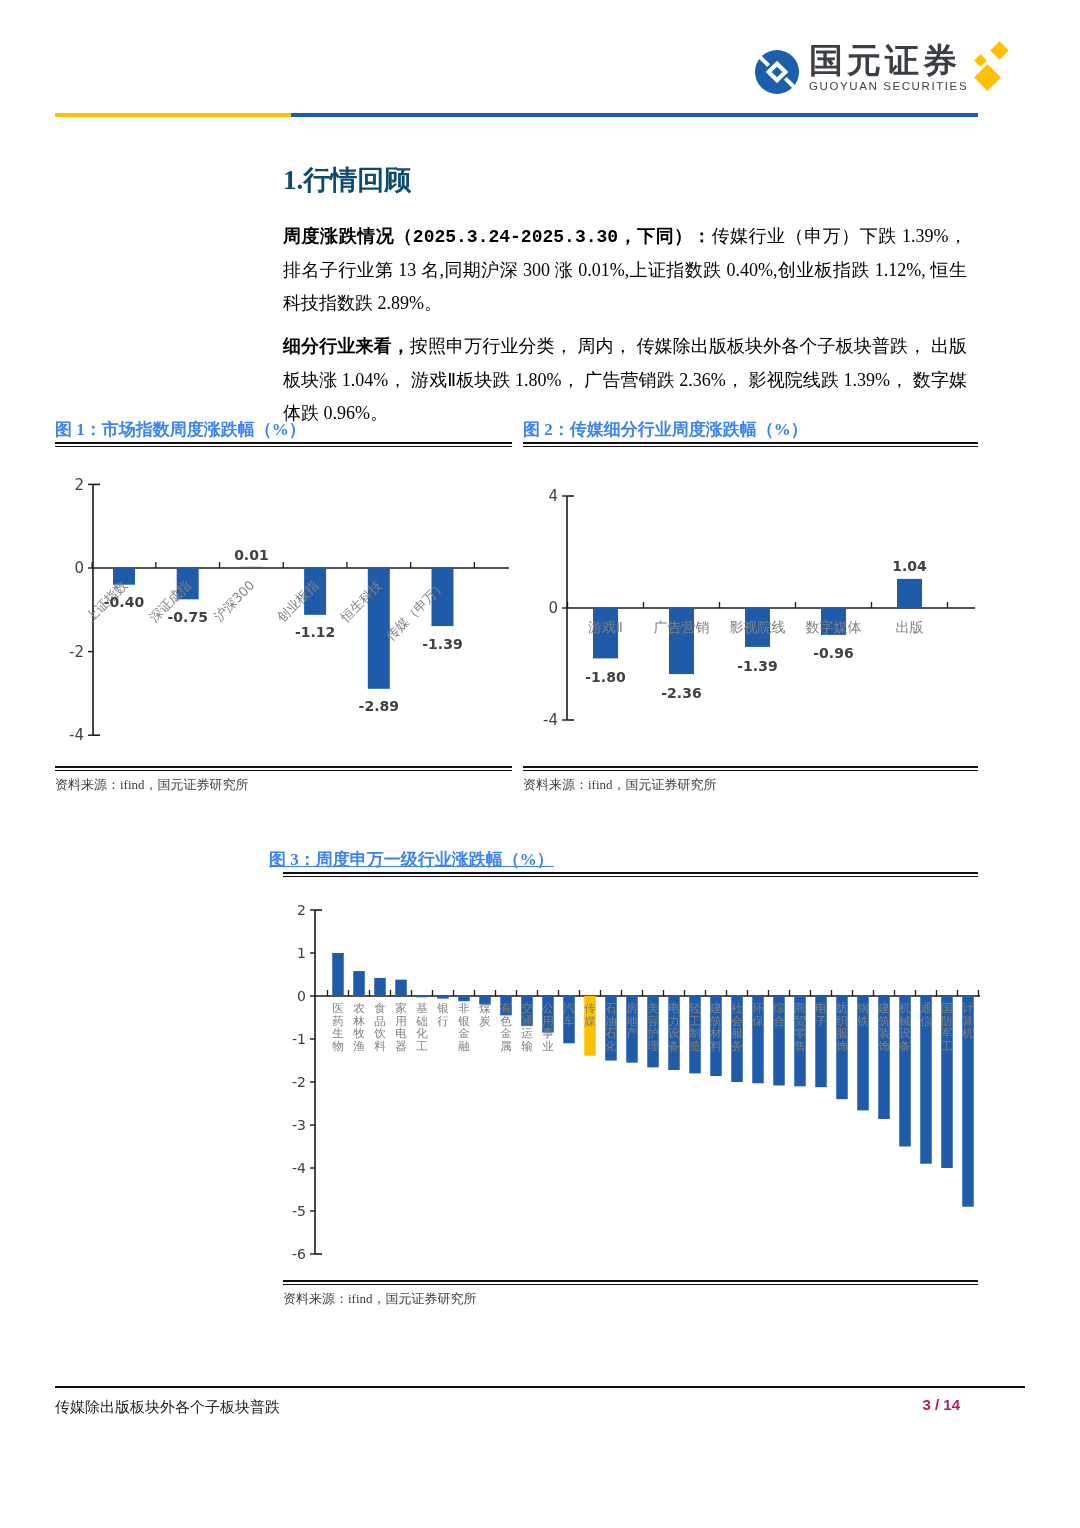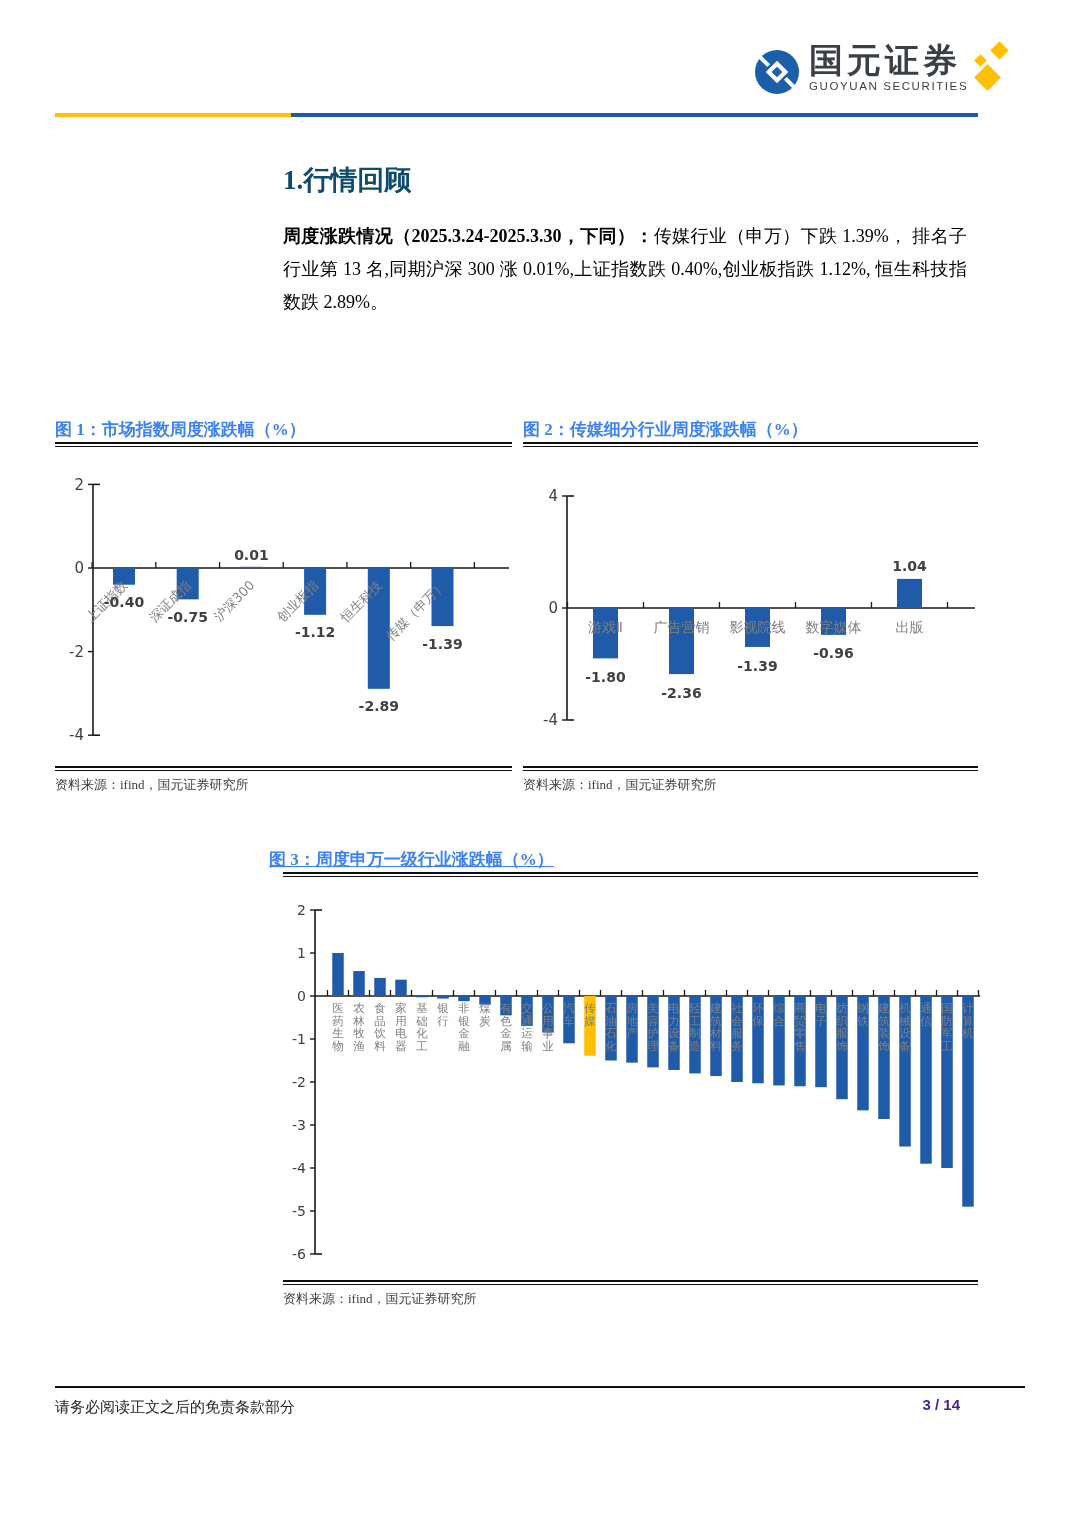--- a/index.html
+++ b/index.html
@@ -22,39 +22,39 @@
 
   .top-rule{position:absolute;left:55px;top:113px;width:923px;height:4px;display:flex;}
   .top-rule .seg-yellow{width:236px;height:4px;background:#FFC000;}
   .top-rule .seg-blue{flex:1;height:4px;background:#1F5BA8;}
 
   
   .section-title{position:absolute;left:283px;top:162px;font-size:27px;font-weight:700;
                  color:#0c4a6e;margin:0;}
   .para{position:absolute;left:283px;width:684px;font-size:18px;line-height:33px;
         text-align:justify;margin:0;}
-  .para b{font-weight:700;}
+  .para b{font-weight:700;font-family:Liberation Mono, monospace;}
   #para1{top:220px;}
   #para2{top:330px;}
 
   
   .fig-caption{position:absolute;font-size:17px;font-weight:700;color:#3b82f6;
                white-space:nowrap;}
   .rule2{position:absolute;height:2px;border-top:2.5px solid #101014;
          border-bottom:1.2px solid #101014;}
   .fig-source{position:absolute;font-size:13px;color:#404040;}
   .chart-box{position:absolute;}
   svg text{font-family:"DejaVu Sans","Liberation Sans",sans-serif;}
 
   
   .footer-rule{position:absolute;left:55px;top:1386px;width:970px;height:2px;
                border-top:2.5px solid #101014;}
   .footer-left{position:absolute;left:55px;top:1398px;font-size:15px;color:#222;}
   .footer-right{position:absolute;right:120px;top:1396px;font-size:15px;font-weight:700;
-                color:#4c1d95;font-family:"Liberation Sans",sans-serif;}
+                color:#be185d;font-family:"Liberation Sans",sans-serif;}
 </style>
 </head>
 <body>
 
 <div class="page">
 
   <div class="logo">
     <div class="logo-icon">
       <svg viewBox="0 0 48 48" width="48" height="48">
         <circle cx="24" cy="24" r="22" fill="#1B5EA9"></circle>
@@ -77,20 +77,21 @@
 
   <div class="top-rule">
     <div class="seg-yellow"></div>
     <div class="seg-blue"></div>
   </div>
 
   <h1 class="section-title">1.行情回顾</h1>
 
   <p class="para" id="para1"><b>周度涨跌情况（2025.3.24-2025.3.30，下同）：</b><span>传媒行业（申万）下跌 1.39%， 排名子行业第 13 名,同期沪深 300 涨 0.01%,上证指数跌 0.40%,创业板指跌 1.12%, 恒生科技指数跌 2.89%。</span></p>
 
+  <p class="para" id="para2"><b>细分行业来看，</b><span>按照申万行业分类， 周内， 传媒除出版板块外各个子板块普跌， 出版板块涨 1.04%， 游戏Ⅱ板块跌 1.80%， 广告营销跌 2.36%， 影视院线跌 1.39%， 数字媒体跌 0.96%。</span></p>
 
   <div class="fig-caption" style="left:55px;top:418px;">图 1：市场指数周度涨跌幅（%）</div>
   <div class="rule2" style="left:55px;top:442px;width:457px;"></div>
   <div class="chart-box" style="left:55px;top:448px;">
     <svg id="chart-0" width="457" height="318">
         <line x1="38" y1="36.400000000000006" x2="38" y2="287.2" stroke="#1a1a1a" stroke-width="1.6"></line>
         <line x1="38" y1="36.400000000000006" x2="45" y2="36.400000000000006" stroke="#1a1a1a" stroke-width="1.6"></line>
         <line x1="38" y1="287.2" x2="45" y2="287.2" stroke="#1a1a1a" stroke-width="1.6"></line>
         <line x1="33" y1="36.400000000000006" x2="38" y2="36.400000000000006" stroke="#1a1a1a" stroke-width="1.4"></line>
         <text x="29" y="41.650000000000006" text-anchor="end" font-size="15" fill="#404040">2</text>
@@ -290,16 +291,16 @@
         <text x="622" y="134" text-anchor="middle" font-size="11.5" fill="#808080"><tspan x="622" dy="0">机</tspan><tspan x="622" dy="12.5">械</tspan><tspan x="622" dy="12.5">设</tspan><tspan x="622" dy="12.5">备</tspan></text>
         <text x="643" y="134" text-anchor="middle" font-size="11.5" fill="#808080"><tspan x="643" dy="0">通</tspan><tspan x="643" dy="12.5">信</tspan></text>
         <text x="664" y="134" text-anchor="middle" font-size="11.5" fill="#808080"><tspan x="664" dy="0">国</tspan><tspan x="664" dy="12.5">防</tspan><tspan x="664" dy="12.5">军</tspan><tspan x="664" dy="12.5">工</tspan></text>
         <text x="685" y="134" text-anchor="middle" font-size="11.5" fill="#808080"><tspan x="685" dy="0">计</tspan><tspan x="685" dy="12.5">算</tspan><tspan x="685" dy="12.5">机</tspan></text>
       </svg>
   </div>
   <div class="rule2" style="left:283px;top:1280px;width:695px;"></div>
   <div class="fig-source" style="left:283px;top:1290px;">资料来源：ifind，国元证券研究所</div>
 
   <div class="footer-rule"></div>
-  <div class="footer-left">请务必阅读正文之后的免责条款部分</div>
+  <div class="footer-left">传媒除出版板块外各个子板块普跌</div>
   <div class="footer-right">3 / 14</div>
 
 </div>
 
 </body></html>

